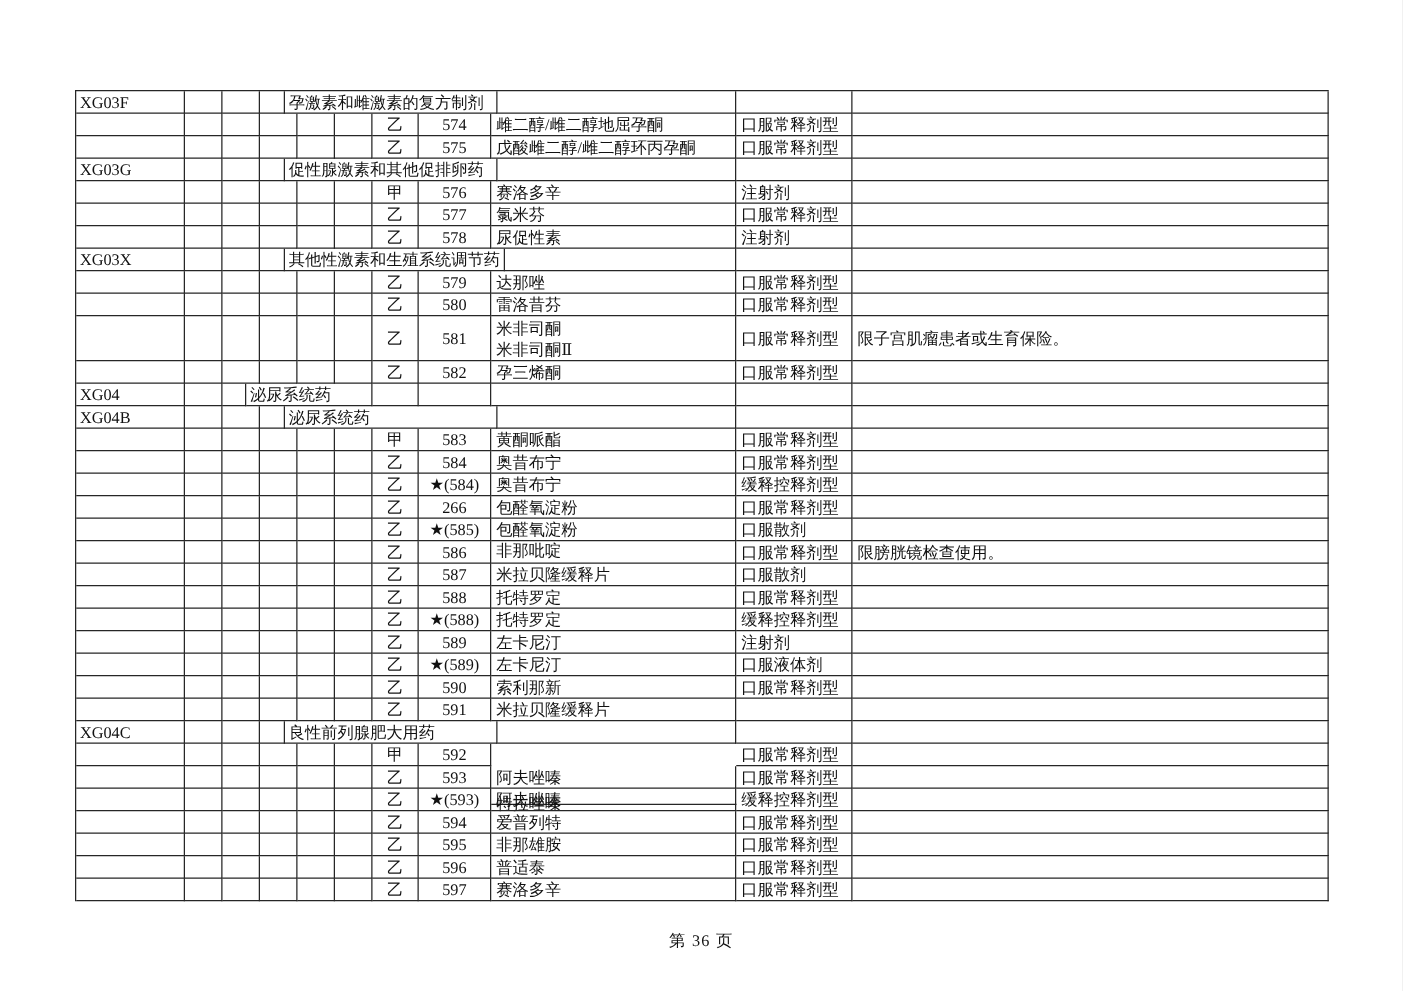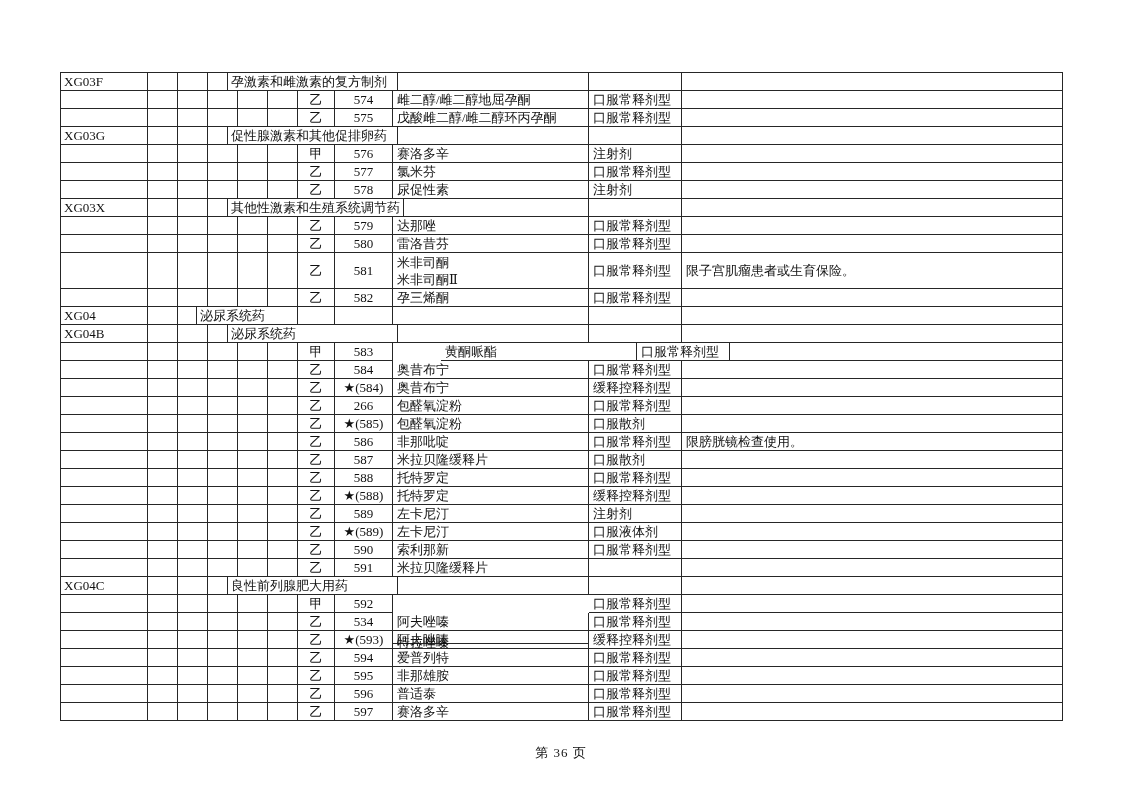--- a/index.html
+++ b/index.html
@@ -220,21 +220,21 @@
       </div>
       <div class="row">
         <div class="c" style="width: 87px;"></div>
         <div class="c" style="width: 30px;"></div>
         <div class="c" style="width: 30px;"></div>
         <div class="c" style="width: 30px;"></div>
         <div class="c" style="width: 30px;"></div>
         <div class="c" style="width: 30px;"></div>
         <div class="c center" style="width: 37px;">甲</div>
         <div class="c center" style="width: 58px;">583</div>
-        <div class="c pl" style="width: 196px; margin-left: 48px;">黄酮哌酯</div>
+        <div class="c pl" style="width: 196px;">黄酮哌酯</div>
         <div class="c pl" style="width: 93px;">口服常释剂型</div>
         <div class="c grow pl"></div>
       </div>
       <div class="row">
         <div class="c" style="width: 87px;"></div>
         <div class="c" style="width: 30px;"></div>
         <div class="c" style="width: 30px;"></div>
         <div class="c" style="width: 30px;"></div>
         <div class="c" style="width: 30px;"></div>
         <div class="c" style="width: 30px;"></div>
@@ -285,21 +285,21 @@
       </div>
       <div class="row">
         <div class="c" style="width: 87px;"></div>
         <div class="c" style="width: 30px;"></div>
         <div class="c" style="width: 30px;"></div>
         <div class="c" style="width: 30px;"></div>
         <div class="c" style="width: 30px;"></div>
         <div class="c" style="width: 30px;"></div>
         <div class="c center" style="width: 37px;">乙</div>
         <div class="c center" style="width: 58px;">586</div>
-        <div class="c pl" style="width: 196px;">非那吡啶</div>
+        <div class="c pl" style="width: 196px; font-family: Liberation Mono, monospace;">非那吡啶</div>
         <div class="c pl" style="width: 93px;">口服常释剂型</div>
         <div class="c grow pl">限膀胱镜检查使用。</div>
       </div>
       <div class="row">
         <div class="c" style="width: 87px;"></div>
         <div class="c" style="width: 30px;"></div>
         <div class="c" style="width: 30px;"></div>
         <div class="c" style="width: 30px;"></div>
         <div class="c" style="width: 30px;"></div>
         <div class="c" style="width: 30px;"></div>
@@ -411,21 +411,21 @@
         <div class="c grow pl"></div>
       </div>
       <div class="row">
         <div class="c" style="width: 87px;"></div>
         <div class="c" style="width: 30px;"></div>
         <div class="c" style="width: 30px;"></div>
         <div class="c" style="width: 30px;"></div>
         <div class="c" style="width: 30px;"></div>
         <div class="c" style="width: 30px;"></div>
         <div class="c center" style="width: 37px;">乙</div>
-        <div class="c center" style="width: 58px;">534</div>
+        <div class="c center" style="width: 58px;">593</div>
         <div class="c pl" style="width: 196px;">阿夫唑嗪</div>
         <div class="c pl" style="width: 93px;">口服常释剂型</div>
         <div class="c grow pl"></div>
       </div>
       <div class="row">
         <div class="c" style="width: 87px;"></div>
         <div class="c" style="width: 30px;"></div>
         <div class="c" style="width: 30px;"></div>
         <div class="c" style="width: 30px;"></div>
         <div class="c" style="width: 30px;"></div>

